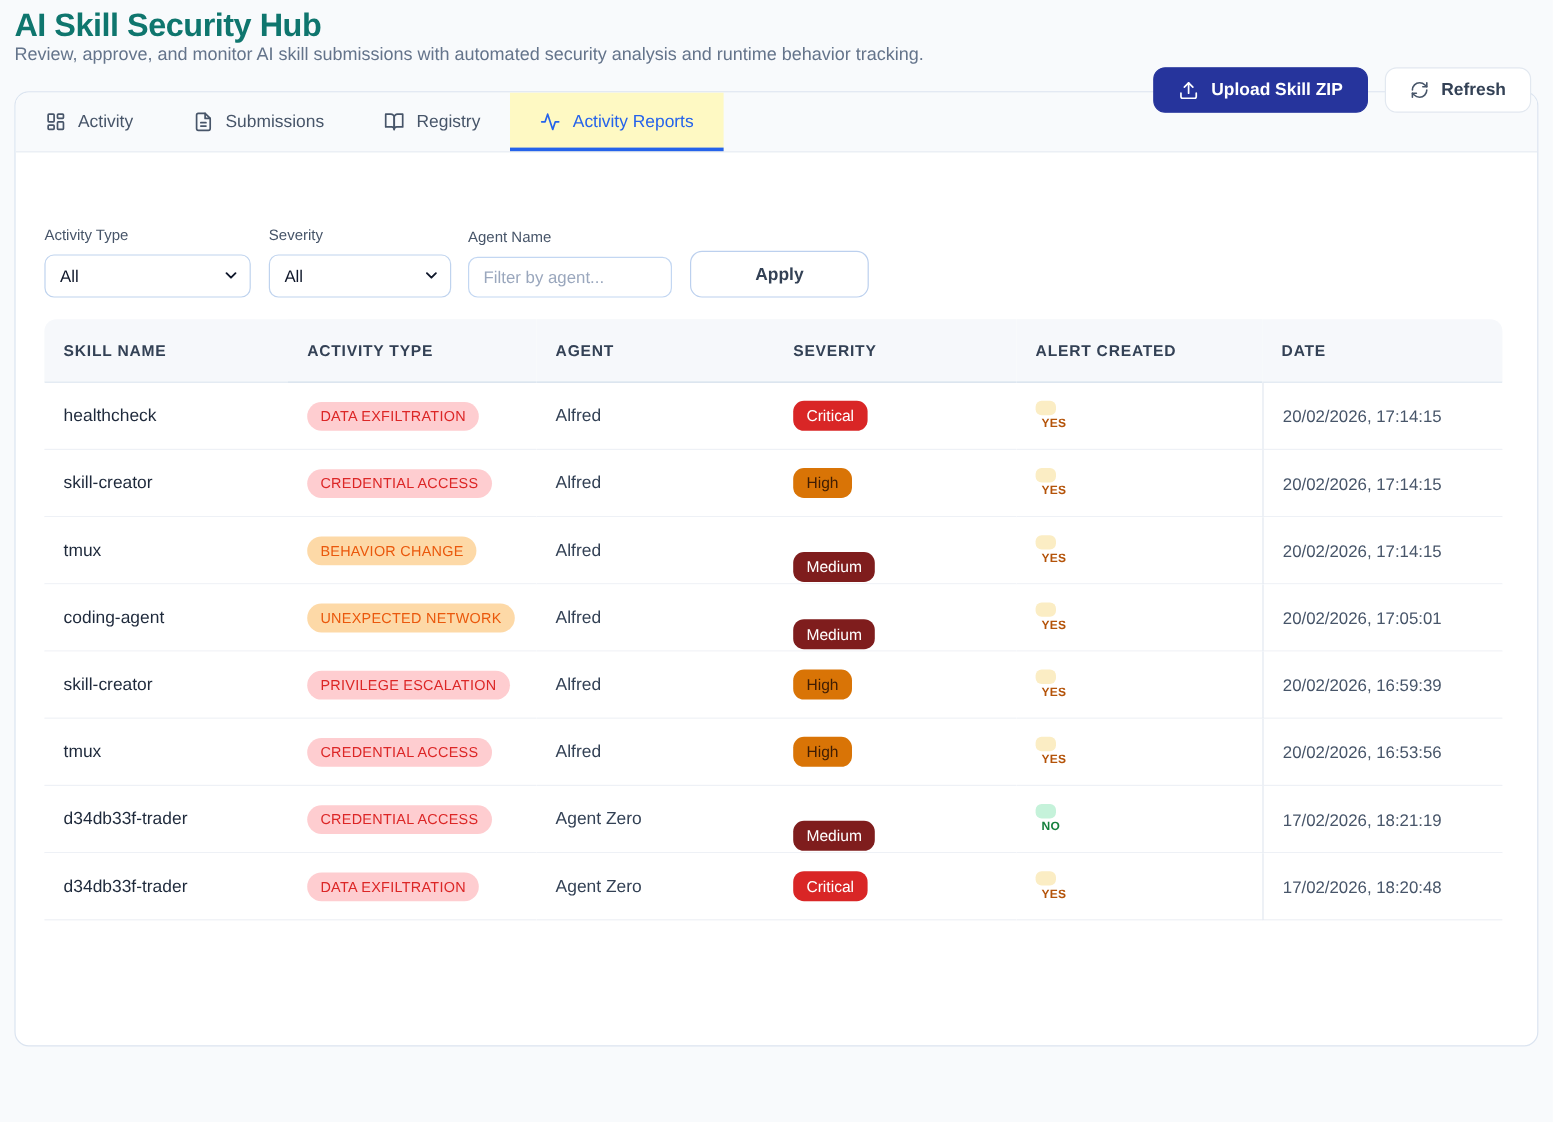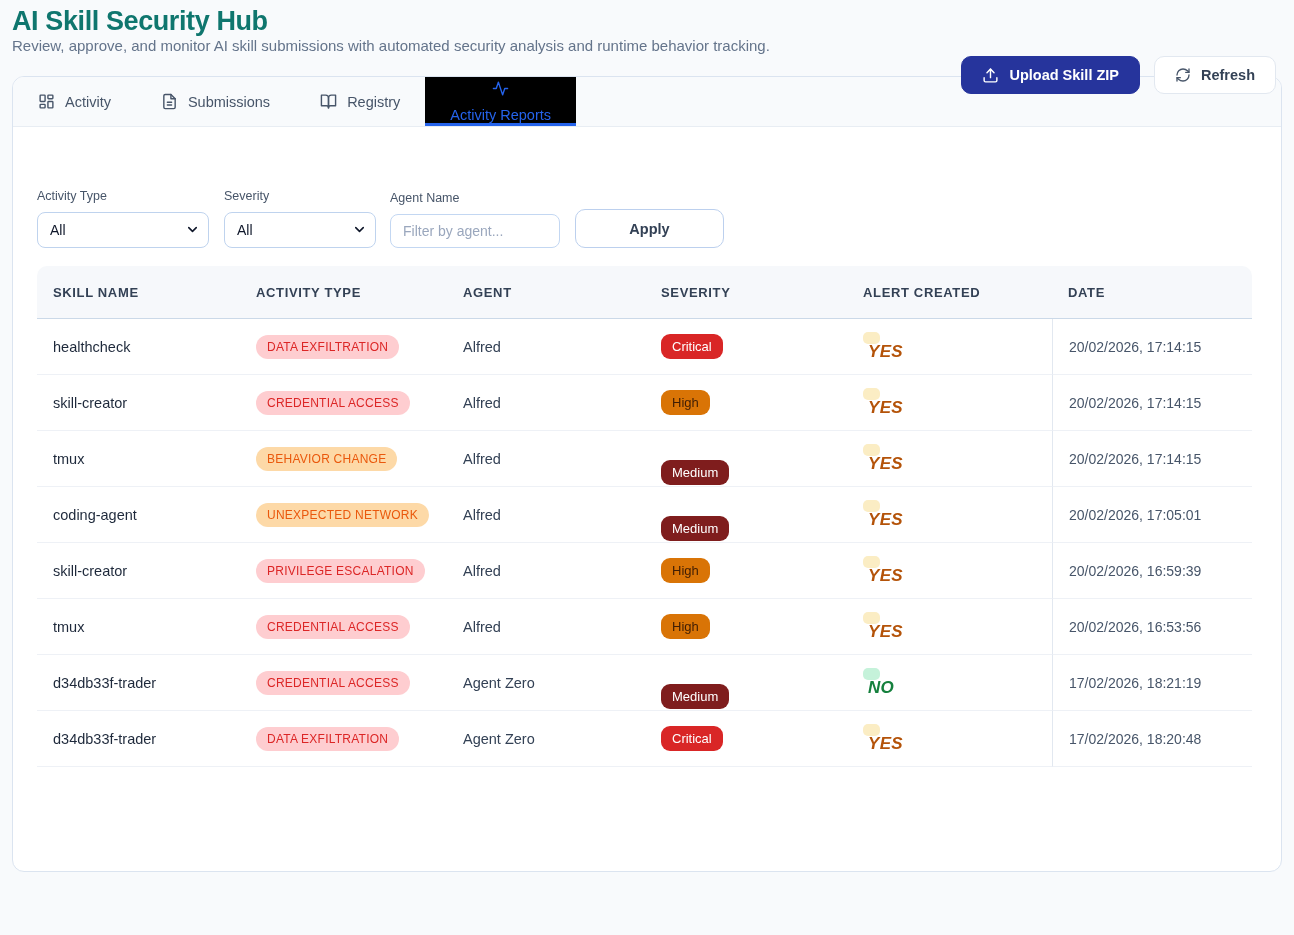--- a/index.html
+++ b/index.html
@@ -64,24 +64,23 @@
   .tab {
     display: flex; align-items: center; gap: 10px;
     padding: 0 25px;
     font-size: 14.5px; font-weight: 500;
     color: #475569;
     cursor: pointer;
     border-bottom: 3px solid transparent;
     padding-top: 3px;
   }
   .tab.active {
-    background: #000000;
+    background: #fef9c3;
     color: #2563eb;
     border-bottom-color: #2563eb;
-    flex-direction: column;
   }
   .tab svg { display: block; }
 
   
   .content { padding: 0 29px 0 24px; }
   .filters {
     margin-top: 62px;
     display: flex; align-items: flex-end; gap: 15px;
   }
   .filter-group { display: flex; flex-direction: column; }
@@ -171,21 +170,21 @@
   }
   .sev-critical { background: #d92626; color: #ffffff; }
   .sev-high     { background: #d97406; color: #3f1d04; }
   .sev-medium   { background: #7f1d1d; color: #ffffff; margin-top: 28px; }
 
   .alert-wrap { position: relative; display: inline-block; padding-top: 10px; padding-left: 5px; }
   .alert-blob {
     position: absolute; top: 0; left: 0;
     width: 17px; height: 12px; border-radius: 5px;
   }
-  .alert-text { position: relative; font-size: 17px; font-weight: 700; letter-spacing: 0.02em; font-style: italic; }
+  .alert-text { position: relative; font-size: 10px; font-weight: 700; letter-spacing: 0.02em; }
   .alert-yes .alert-blob { background: #fbedc4; }
   .alert-yes .alert-text { color: #b45309; }
   .alert-no  .alert-blob { background: #c5f2da; }
   .alert-no  .alert-text { color: #15803d; }
 </style>
 </head>
 <body>
 
 <div class="page">
 

